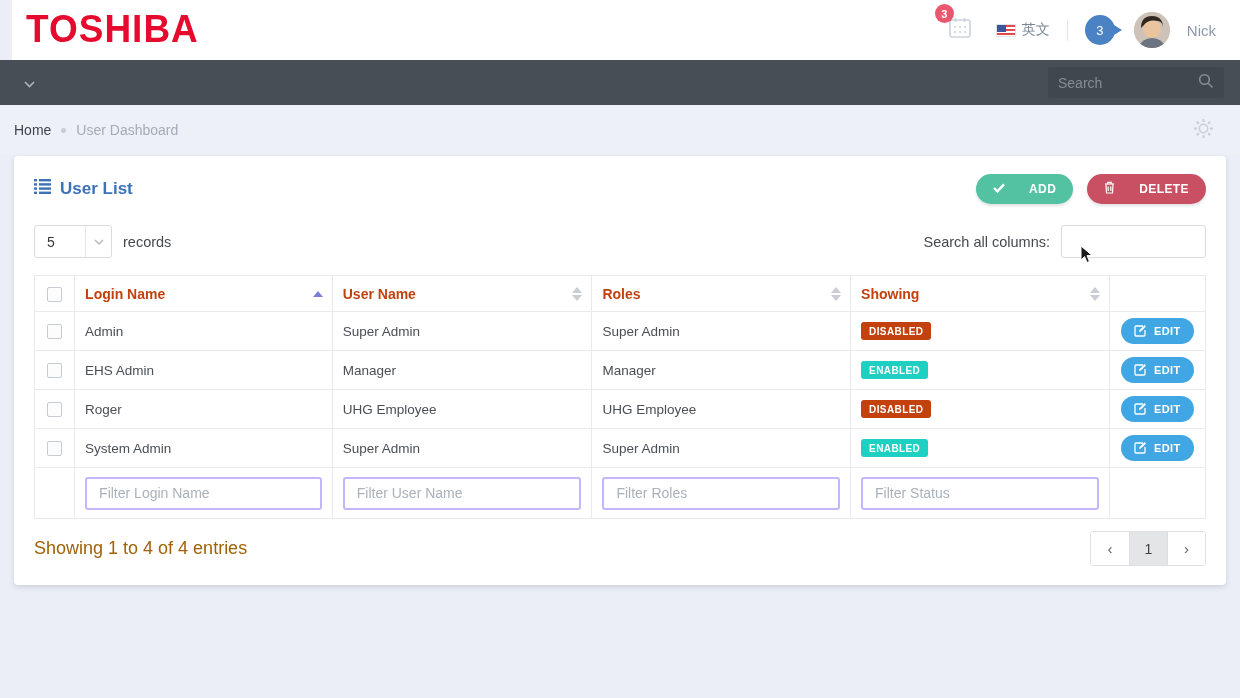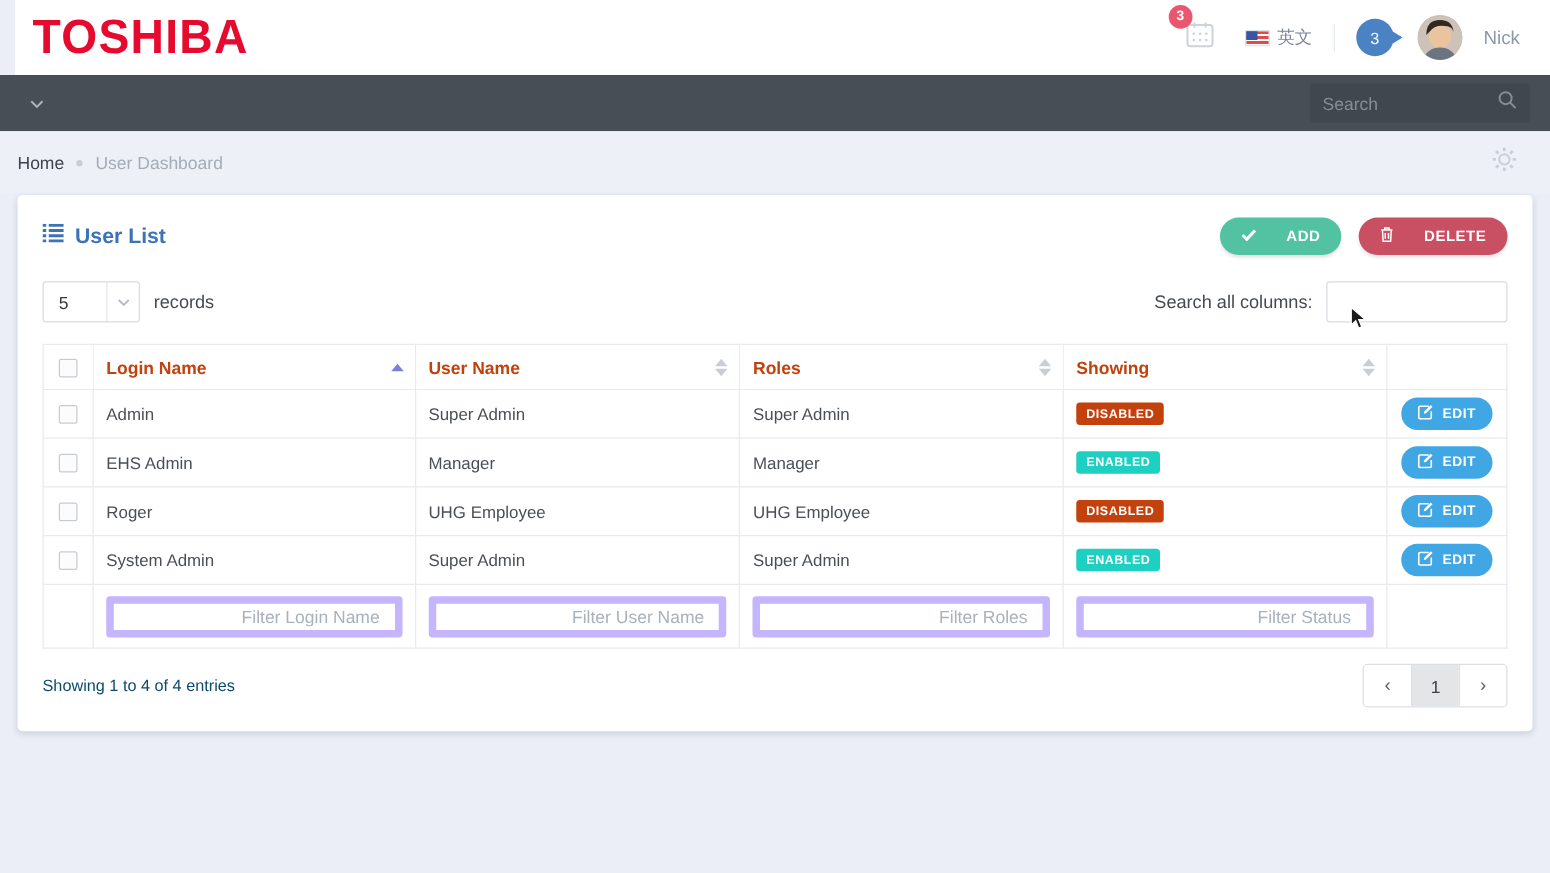--- a/index.html
+++ b/index.html
@@ -144,28 +144,28 @@
 
   .edit-cell { text-align:center; }
   .btn-edit {
     height:26px; border:none; border-radius:13px; padding:0 13px;
     background:#41a7e4; color:#fff; font-size:11px; font-weight:bold; letter-spacing:0.4px;
     display:inline-flex; align-items:center; gap:7px; cursor:pointer; font-family:inherit;
   }
 
   .filter-row td { height:51px; }
   .filter-input {
-    width:100%; height:33px; border:6px solid #c4b5fd; border-radius:3px;
-    padding:0 12px; font-size:14px; color:#0369a1; outline:none; font-family:inherit;text-align:right;
+    width:100%; height:33px; border:2px solid #c4b5fd; border-radius:3px;
+    padding:0 12px; font-size:14px; color:#0369a1; outline:none; font-family:inherit;
   }
   .filter-input::placeholder { color:#a9b1ba; }
 
   
   .card-foot { display:flex; align-items:center; justify-content:space-between; margin-top:12px; }
-  .showing { font-size:13px; color:#0c4a6e; }
+  .showing { font-size:18px; color:#a16207; }
   .pagination {
     display:flex; border:1px solid #dcdfe4; border-radius:4px; overflow:hidden; background:#fff;
   }
   .page-btn {
     width:38px; height:33px; display:flex; align-items:center; justify-content:center;
     font-size:15px; color:#5a6065; cursor:pointer; border-left:1px solid #dcdfe4; background:#fff;
   }
   .page-btn:first-child { border-left:none; }
   .page-btn.current { background:#e4e5e7; color:#3c4146; font-size:14px; }
 

